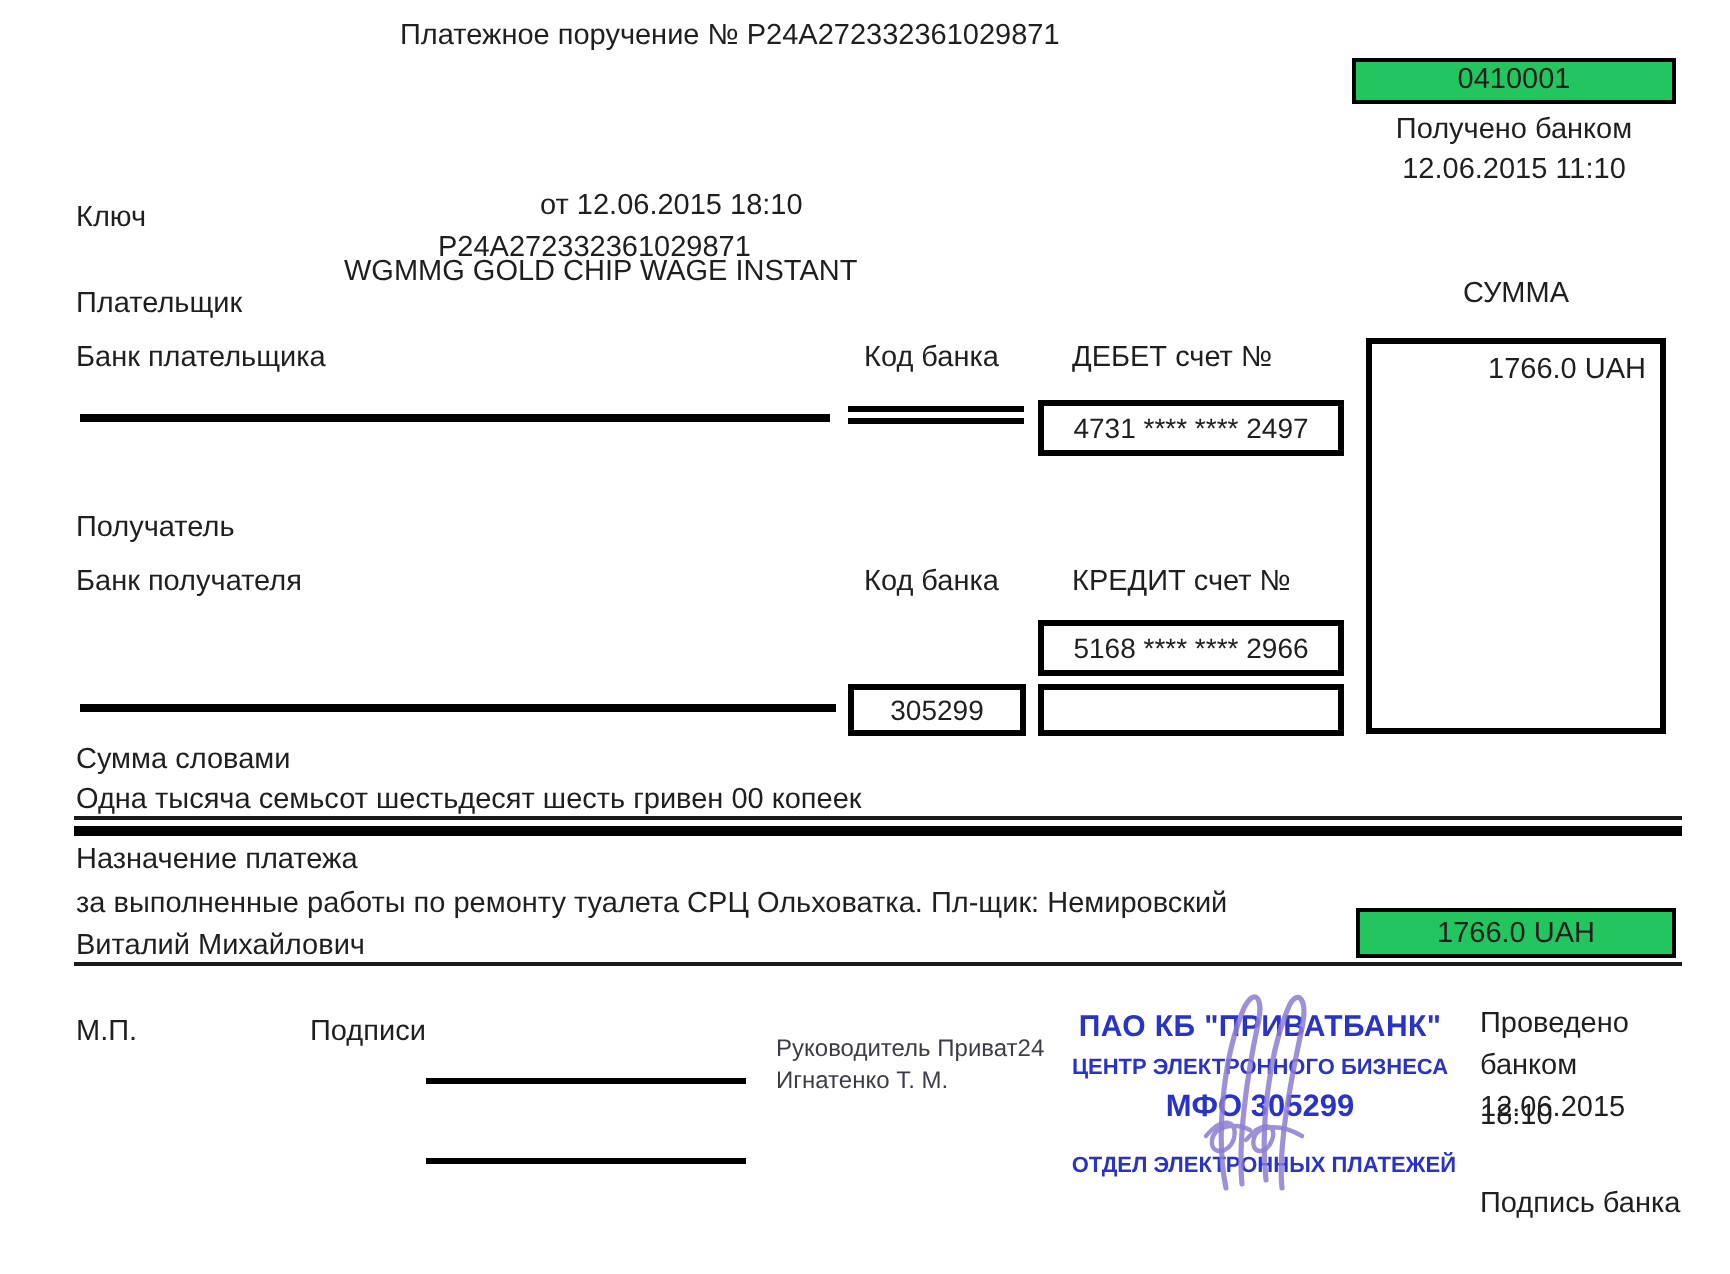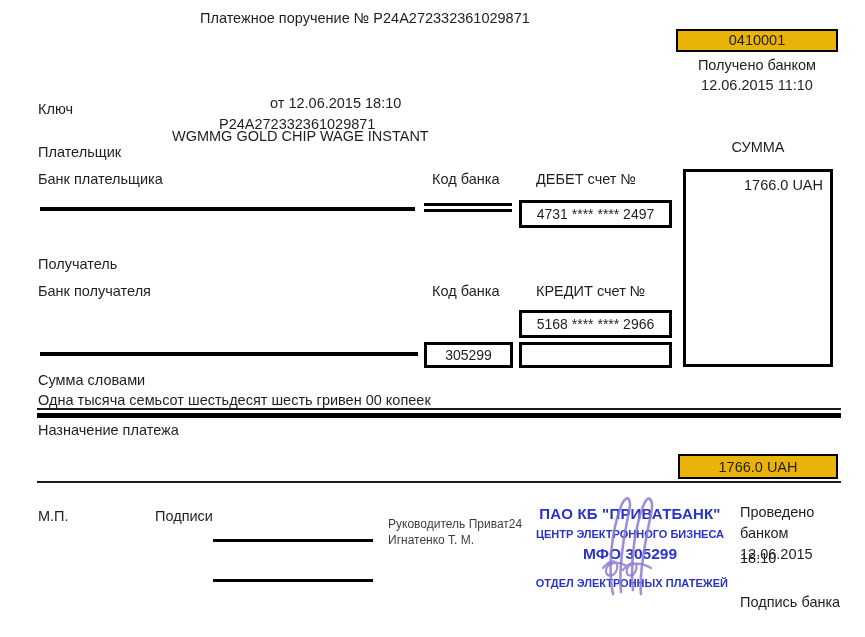--- a/index.html
+++ b/index.html
@@ -8,21 +8,21 @@
     width:865px;height:637px;
     background:#fff;
     font-family:"Liberation Sans", sans-serif;
     color:#1f1f1f;
     font-size:14.5px;
     overflow:hidden;
   }
   .abs{position:absolute;white-space:nowrap;}
   .center{text-align:center;}
   .box{position:absolute;border:3px solid #000;box-sizing:border-box;background:#fff;}
-  .box2{position:absolute;border:2px solid #000;box-sizing:border-box;background:#eab308;}
+  .box2{position:absolute;border:2px solid #000;box-sizing:border-box;background:#22c55e;}
   .hline{position:absolute;background:#000;}
   .thin{position:absolute;background:#1a1a1a;height:2px;}
   .acct{display:flex;align-items:center;justify-content:center;font-size:14px;height:100%;}
   .dblline{position:absolute;border-top:3px solid #000;border-bottom:3px solid #000;height:3px;box-sizing:content-box;}
   .official{font-size:12px;line-height:16px;color:#3d3d49;}
   .stamp{
     position:absolute;left:532px;top:506px;width:196px;
     text-align:center;font-weight:bold;line-height:1;
   }
   .stamp .s1{font-size:15px;letter-spacing:0.2px;}
@@ -80,20 +80,21 @@
     <div class="acct">305299</div>
   </div>
   <div class="box" style="left:519px;top:342px;width:153px;height:26px;"></div>
 
   <div class="abs" style="left:38px;top:372px;">Сумма словами</div>
   <div class="abs" style="left:38px;top:392px;">Одна тысяча семьсот шестьдесят шесть гривен 00 копеек</div>
   <div class="thin" style="left:37px;top:408px;width:804px;"></div>
   <div class="hline" style="left:37px;top:413px;width:804px;height:5px;"></div>
 
   <div class="abs" style="left:38px;top:422px;">Назначение платежа</div>
+  <div class="abs" style="left:38px;top:442px;width:615px;white-space:normal;line-height:21px;">за выполненные работы по ремонту туалета СРЦ Ольховатка. Пл-щик: Немировский Виталий Михайлович</div>
   <div class="box2" style="left:678px;top:454px;width:160px;height:25px;">
     <div class="acct" style="font-size:14.5px;">1766.0 UAH</div>
   </div>
   <div class="thin" style="left:37px;top:481px;width:804px;"></div>
 
   <div class="abs" style="left:38px;top:508px;">М.П.</div>
   <div class="abs" style="left:155px;top:508px;">Подписи</div>
   <div class="hline" style="left:213px;top:539px;width:160px;height:3px;"></div>
   <div class="hline" style="left:213px;top:579px;width:160px;height:3px;"></div>
 

